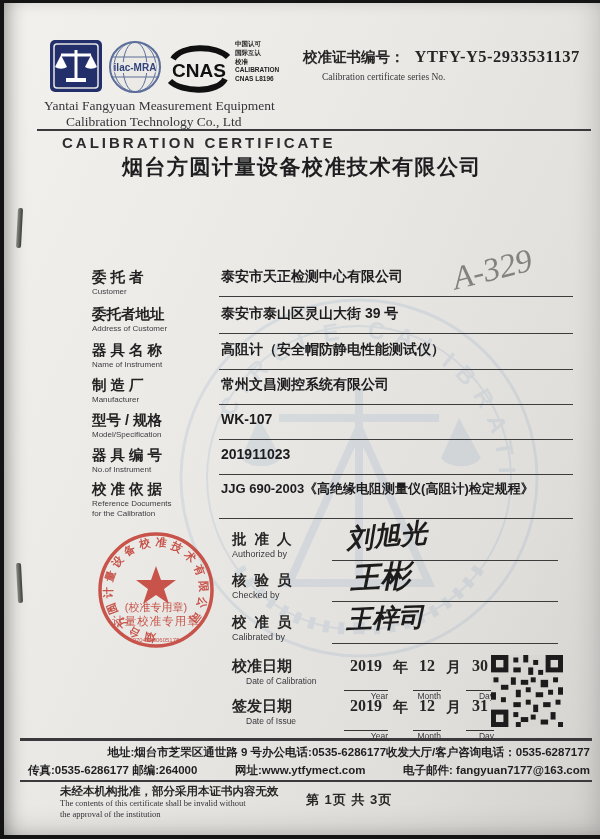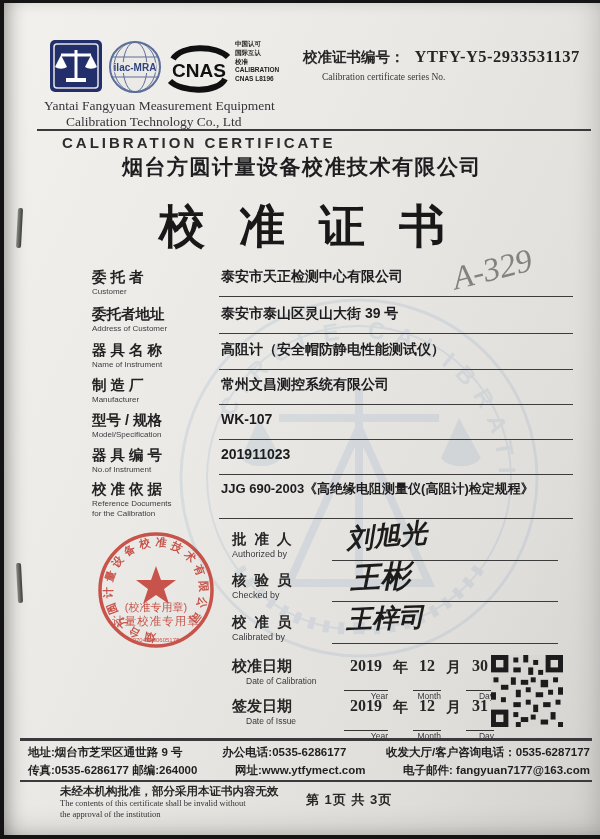--- a/index.html
+++ b/index.html
@@ -128,21 +128,20 @@
 
     <div class="abs en-company" style="left:40px;top:95px;">
       <div>Yantai  Fangyuan Measurement Equipment</div>
       <div style="padding-left:22px;">Calibration Technology Co., Ltd</div>
     </div>
 
     <div class="rule" style="left:33px;top:126px;width:554px;height:2px;"></div>
     <div class="abs calib-cert" style="left:38px;top:131px;margin-left:20px;">CALIBRATION CERTIFICATE</div>
 
     <div class="abs cn-company" style="left:0;top:150px;">烟台方圆计量设备校准技术有限公司</div>
-    <div class="abs big-title" style="left:0;top:193px;">校准证书</div>
 
     <div class="abs pencil" style="left:448px;top:248px;font-size:33px;transform:rotate(-14deg);">A-329</div>
 
     <div class="field-row" style="top:265px;">
       <div class="f-label">
           <div class="f-cn">委  托  者</div>
         <div class="f-en">Customer</div>
         </div>
       <div class="f-value">泰安市天正检测中心有限公司</div>
     </div>
@@ -315,21 +314,21 @@
           <rect x="12" y="25" width="3" height="2"></rect>
         <rect x="16" y="24" width="2" height="2"></rect>
           <rect x="20" y="26" width="3" height="2"></rect>
           <rect x="24" y="23" width="2" height="3"></rect>
         <rect x="27" y="27" width="2" height="2"></rect>
           <rect x="10" y="27" width="2" height="2"></rect>
       </g>
     </svg>
 
     <div class="rule" style="left:16px;top:735px;width:572px;height:2.5px;"></div>
-    <div class="foot-row" style="top:742px;">
+    <div class="foot-row" style="top:742px;justify-content:flex-end;">
       <span>地址:烟台市芝罘区通世路 9 号</span>
       <span>办公电话:0535-6286177</span>
       <span>收发大厅/客户咨询电话：0535-6287177</span>
     </div>
     <div class="foot-row" style="top:760px;">
       <span>传真:0535-6286177  邮编:264000</span>
       <span>网址:www.ytfymect.com</span>
       <span>电子邮件: fangyuan7177@163.com</span>
     </div>
     <div class="rule" style="left:16px;top:777px;width:572px;height:2px;"></div>

